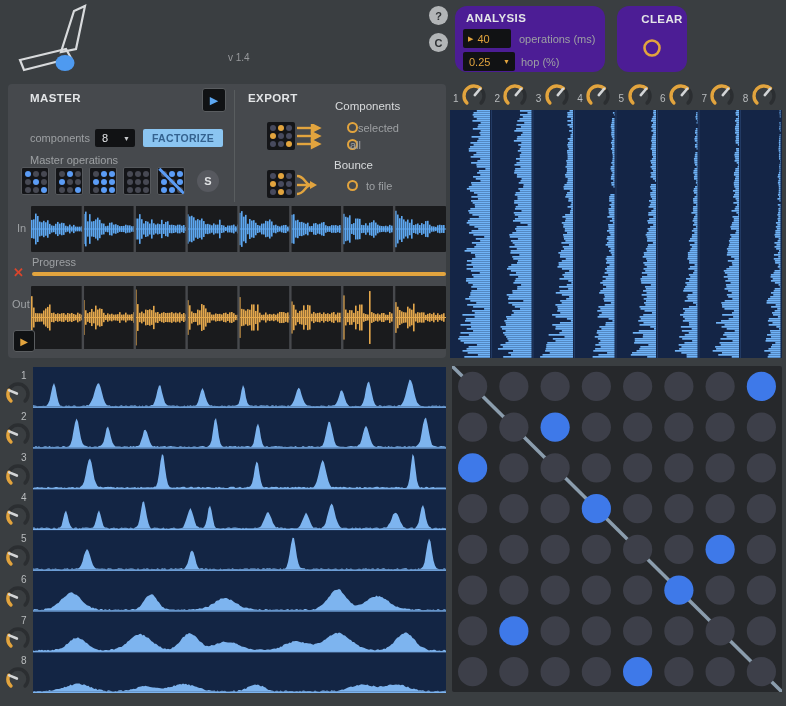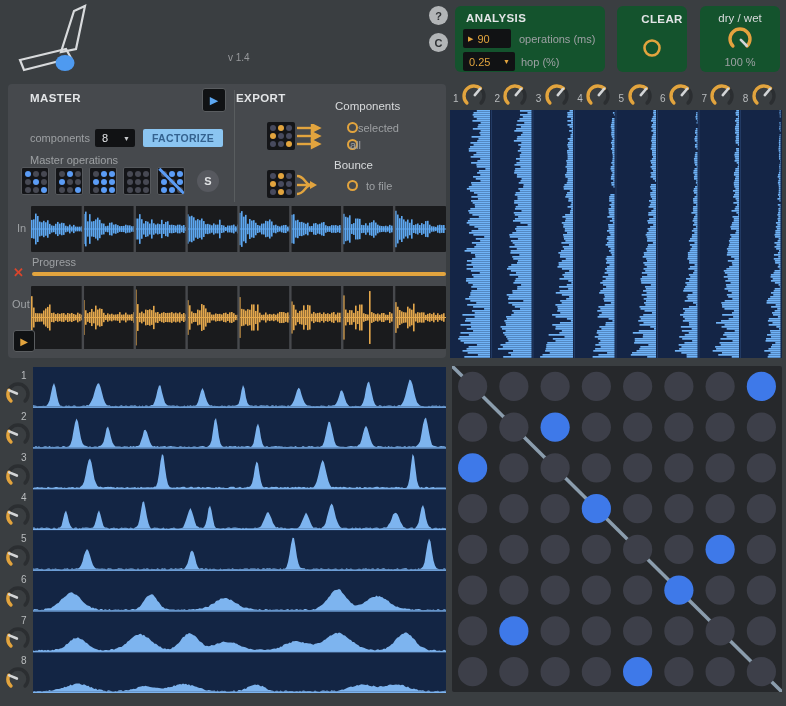--- a/index.html
+++ b/index.html
@@ -2,21 +2,21 @@
 <html><head>
 <meta charset="utf-8">
 <style>
   * { margin:0; padding:0; box-sizing:border-box; }
   html,body { width:786px; height:706px; background:#3a3e41; overflow:hidden;
     font-family:"Liberation Sans", sans-serif; }
   .abs { position:absolute; }
   #stage { position:relative; width:786px; height:706px; }
 
   
-  .panel { position:absolute; background:#14532d; border-radius:6px; }
+  .panel { position:absolute; background:#4c1d95; border-radius:12px; }
   .hdr { font-size:11.5px; font-weight:700; letter-spacing:.4px; color:#e3e5e7; }
   .lbl { font-size:11px; color:#9da0a3; }
   .lbl-bright { font-size:11.5px; color:#d8dadc; }
   .blackbox { position:absolute; background:#111214; border-radius:2px;
     display:flex; align-items:center; font-size:11px; }
 
   
   #app-title { position:absolute; left:88px; top:40px; font-size:23px; color:#b4b7b9;
     letter-spacing:.5px; }
   #app-version { position:absolute; left:228px; top:52px; font-size:10px; color:#97999c; }
@@ -84,48 +84,37 @@
   </svg>
   <div id="app-version">v 1.4</div>
 
   <div class="round-btn" style="top:6px">?</div>
   <div class="round-btn" style="top:33px">C</div>
 
   <div class="panel" style="left:455px;top:6px;width:150px;height:66px">
     <div class="hdr abs" style="left:11px;top:6px">ANALYSIS</div>
     <div class="blackbox" style="left:8px;top:23px;width:48px;height:19px">
       <span class="tri-right">▶</span>
-      <span class="orange-txt">90</span>
+      <span class="orange-txt">40</span>
     </div>
     <div class="lbl abs" style="left:64px;top:27px">operations (ms)</div>
     <div class="blackbox" style="left:8px;top:46px;width:52px;height:19px">
       <span class="orange-txt" style="margin-left:6px">0.25</span>
       <span class="tri-down orange-txt">▼</span>
     </div>
     <div class="lbl abs" style="left:66px;top:50px">hop (%)</div>
   </div>
 
   <div class="panel" style="left:617px;top:6px;width:70px;height:66px">
     <div class="hdr abs" style="left:0;top:7px;width:90px;text-align:center">CLEAR</div>
     <svg class="abs" style="left:24px;top:31px" width="22" height="22">
       <circle cx="11" cy="11" r="7.5" fill="none" stroke="#e2a43e" stroke-width="2.6"></circle>
     </svg>
   </div>
 
-  <div class="panel" style="left:700px;top:6px;width:80px;height:66px">
-    <div class="lbl-bright abs" style="left:0;top:6px;width:80px;text-align:center">dry / wet</div>
-    <div class="abs" id="drywet-knob" style="left:27px;top:20px">
-        <svg width="26" height="26">
-          <path d="M5.928932188134525,20.071067811865476 A10,10 0 1 1 20.071067811865476,20.071067811865476" fill="none" stroke="#2b2e31" stroke-width="3.4" stroke-linecap="round"></path>
-          <path d="M5.928932188134525,20.071067811865476 A10,10 0 1 1 20.071067811865476,20.071067811865476" fill="none" stroke="#e2a43e" stroke-width="3.4" stroke-linecap="round"></path>
-          <line x1="13.848528137423857" y1="13.848528137423857" x2="19.717514421272202" y2="19.7175144212722" stroke="#d3d5d7" stroke-width="2.6" stroke-linecap="round"></line>
-        </svg>
-      </div>
-    <div class="lbl abs" style="left:0;top:50px;width:80px;text-align:center">100 %</div>
-  </div>
 
   <div id="main-panel">
     <div class="hdr abs" style="left:22px;top:8px">MASTER</div>
     <div class="play-box" style="left:194px;top:4px;width:24px;height:24px">
       <span style="color:#5da8f2;font-size:11px">▶</span>
     </div>
     <div class="vdiv" style="left:226px;top:6px;height:112px"></div>
 
 
     <div class="lbl abs" style="left:22px;top:48px">components</div>
@@ -189,21 +178,21 @@
           <div class="op-dot"></div>
           <div class="op-dot on"></div>
           <div class="op-dot on"></div>
           <div class="op-dot on"></div>
           <div class="op-dot"></div>
           <div class="op-slash"></div>
         </div>
       </div>
     <div id="solo-btn" style="left:189px;top:86px">S</div>
 
-    <div class="hdr abs" style="left:228px;top:8px">EXPORT</div>
+    <div class="hdr abs" style="left:240px;top:8px">EXPORT</div>
     <div class="exp-grid" id="export-components-grid" style="left:259px;top:38px">
         <div class="exp-dot"></div>
         <div class="exp-dot on"></div>
         <div class="exp-dot"></div>
         <div class="exp-dot on"></div>
         <div class="exp-dot"></div>
         <div class="exp-dot"></div>
         <div class="exp-dot"></div>
         <div class="exp-dot"></div>
         <div class="exp-dot on"></div>

